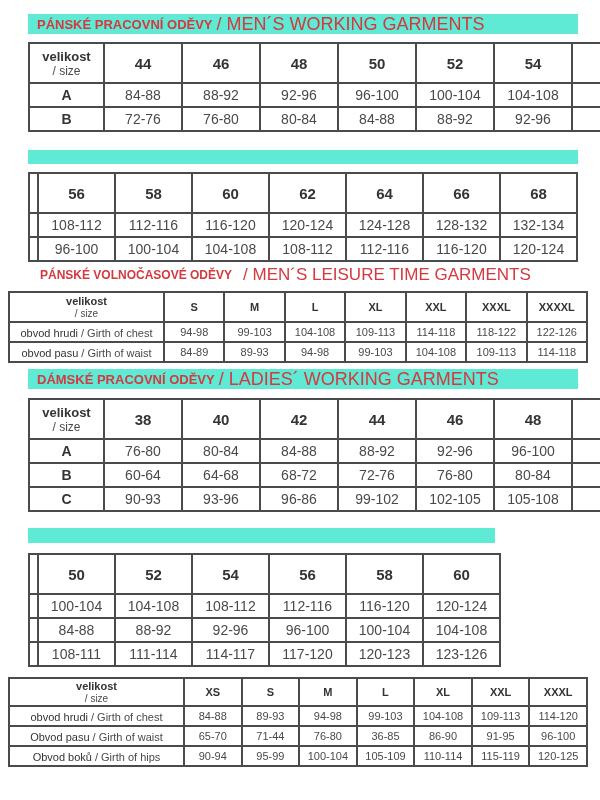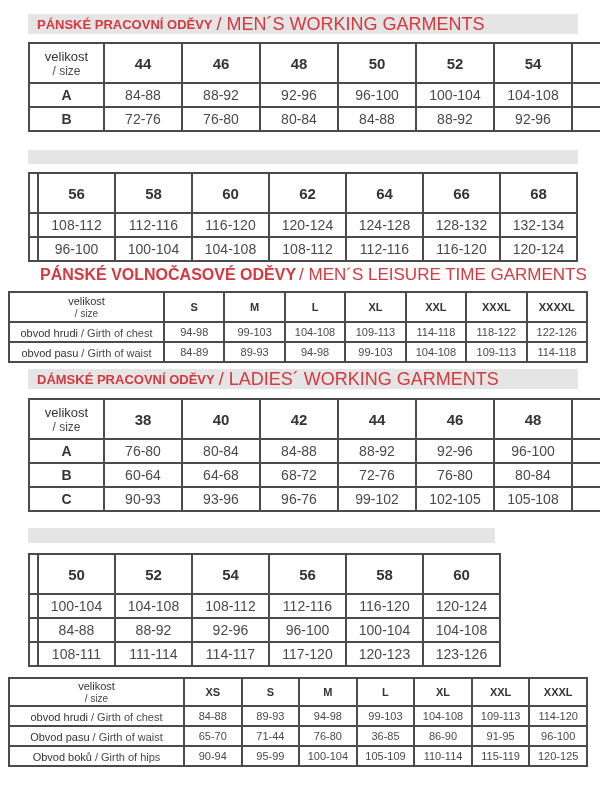--- a/index.html
+++ b/index.html
@@ -2,34 +2,34 @@
 <html><head>
 <meta charset="utf-8">
 <style>
   html,body{margin:0;padding:0}
   body{
     width:600px;height:800px;position:relative;background:#fff;
     font-family:"Liberation Sans",sans-serif;overflow:hidden;
     -webkit-font-smoothing:antialiased;
   }
   .abs{position:absolute}
-  .bar{position:absolute;background:#e5e5e5}
+  .bar{position:absolute;background:#5eead4}
   .title-bar{display:flex;align-items:center;padding-left:9px;box-sizing:border-box}
   .tb{color:#d5383e;font-weight:bold;font-size:13px;margin-right:4px;white-space:nowrap}
   .tr2{color:#d5383e;font-size:18px;white-space:nowrap}
-  .tb.sm{font-size:16px;margin-right:3px}
+  .tb.sm{font-size:12px;margin-right:11px}
   .tr2.sm{font-size:17px}
   .wrap{position:absolute;overflow:hidden}
   table{border-collapse:collapse;table-layout:fixed;background:#fff}
   td{border:2px solid #4b4b4d;text-align:center;vertical-align:middle;padding:0;overflow:hidden}
   
   .big .sz{font-weight:bold;font-size:15px;color:#343436}
   .big .val{font-size:14px;color:#49494b}
   .big .lab{font-weight:bold;font-size:14px;color:#343436}
-  .corner .m{display:block;font-weight:normal;font-size:13px;color:#343436;line-height:15px}
+  .corner .m{display:block;font-weight:bold;font-size:13px;color:#343436;line-height:15px}
   .corner .s{display:block;font-size:12px;color:#49494b;line-height:14px}
   
   .small td{border-width:2px}
   .small .sz{font-weight:bold;font-size:11px;color:#343436}
   .small .val{font-size:11px;color:#49494b}
   .small .corner .m{font-size:11px;line-height:13px}
   .small .corner .s{font-size:10px;line-height:12px}
   .rowlab .bl{font-weight:normal;font-size:11px;color:#343436;margin-right:3px}
   .rowlab .rl{font-size:11px;color:#49494b}
 </style>
@@ -247,21 +247,21 @@
       <td class="val">68-72</td>
       <td class="val">72-76</td>
       <td class="val">76-80</td>
       <td class="val">80-84</td>
       <td></td>
     </tr>
     <tr style="height:24px">
       <td class="lab">C</td>
       <td class="val">90-93</td>
       <td class="val">93-96</td>
-      <td class="val">96-76</td>
+      <td class="val">96-86</td>
       <td class="val">99-102</td>
       <td class="val">102-105</td>
       <td class="val">105-108</td>
       <td></td>
     </tr>
   </tbody>
     </table>
 </div>
 
 <div class="bar" style="left:28px;top:528px;width:467px;height:15px"></div>

